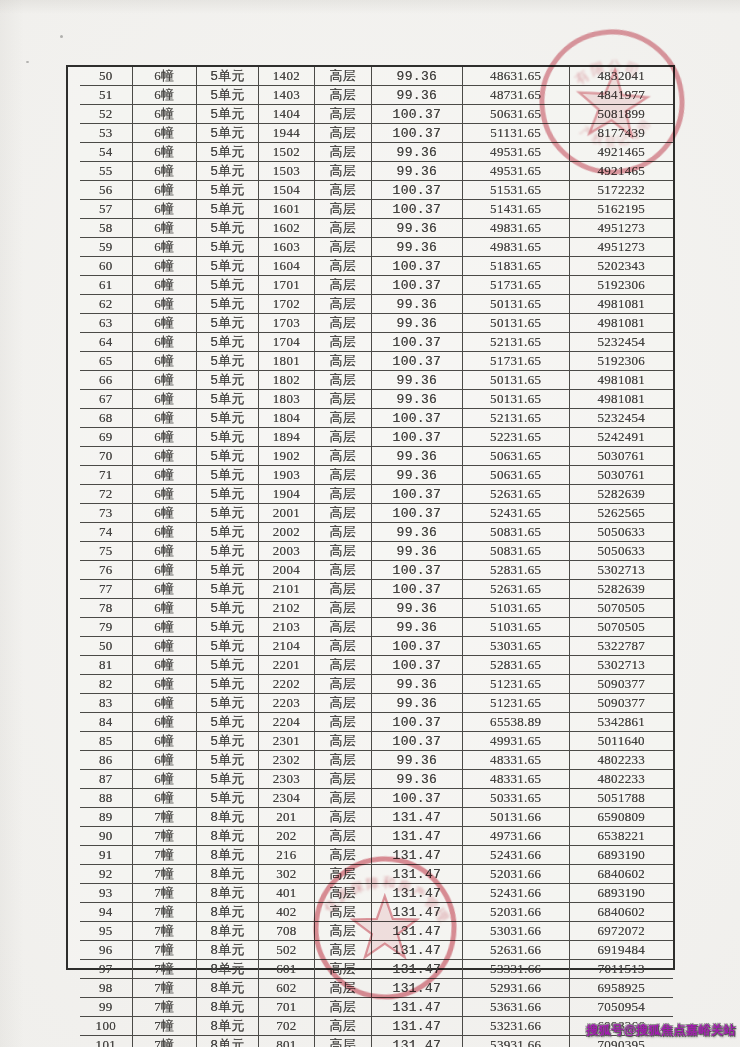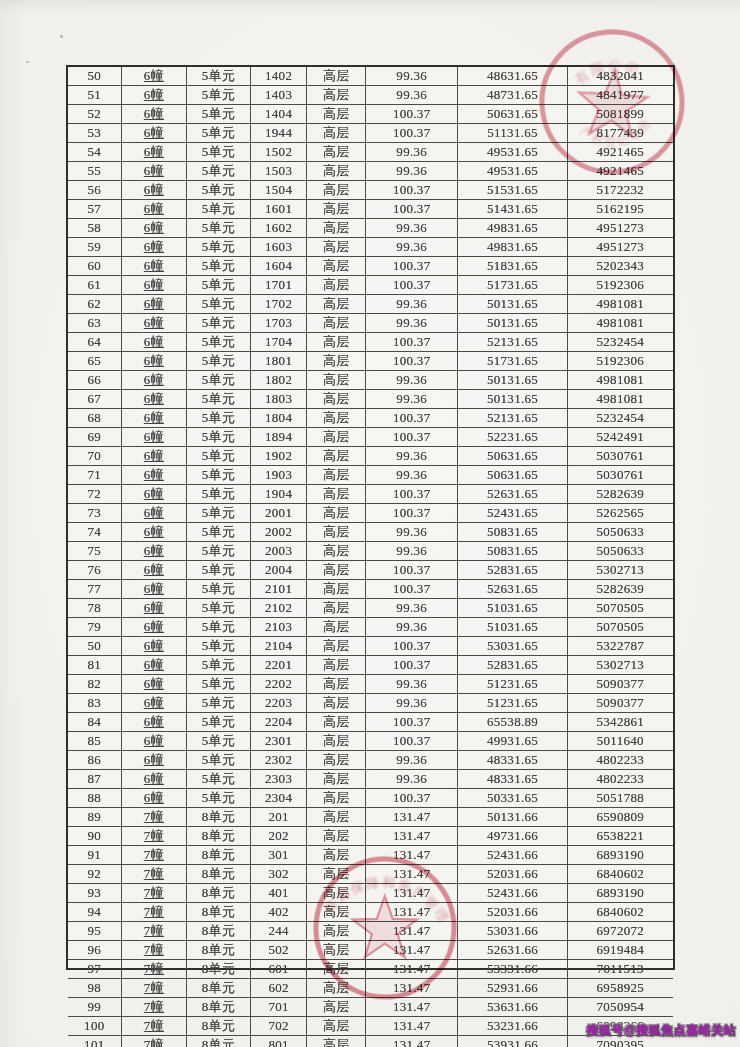--- a/index.html
+++ b/index.html
@@ -17,37 +17,38 @@
   }
   .speck{position:absolute;background:#8d8d8b;border-radius:50%;opacity:.65;}
   .speck1{left:60px;top:35px;width:3px;height:3px;}
   .speck2{left:26px;top:61px;width:3px;height:2px;}
 
   .tbl{
     position:absolute;left:66px;top:65px;width:609px;height:905px;
     border:2px solid #2e2e2c;box-sizing:border-box;
     display:flex;flex-direction:column;
     background:rgba(250,249,246,0.35);
+    padding-left:12px;
   }
   .row{flex:1;display:flex;border-bottom:1px solid #4b4a47;}
   .row:last-child{border-bottom:none;}
   .cell{
     box-sizing:border-box;border-right:1px solid #4b4a47;
     display:flex;align-items:center;justify-content:center;
     font-size:13px;color:#434240;letter-spacing:.3px;
     text-shadow:0 0 .6px rgba(72,70,66,.75);
     white-space:nowrap;overflow:hidden;
   }
   .cell:last-child{border-right:none;text-align:center;}
   .cell:nth-child(1){width:8.867%;}
-  .cell:nth-child(2){width:10.837%;text-decoration:underline;}
-  .cell:nth-child(3){width:10.509%;}
+  .cell:nth-child(2){width:10.837%;}
+  .cell:nth-child(3){width:10.509%;font-family:Liberation Mono, monospace;}
   .cell:nth-child(4){width:9.360%;}
   .cell:nth-child(5){width:9.688%;}
-  .cell:nth-child(6){width:15.271%;}
+  .cell:nth-child(6){width:15.271%;font-family:Liberation Mono, monospace;}
   .cell:nth-child(7){width:18.062%;}
   .cell:nth-child(8){width:17.406%;}
 
   .seal{position:absolute;mix-blend-mode:multiply;pointer-events:none;}
   .seal-top{left:532px;top:22px;width:160px;height:160px;}
   .seal-bottom{left:305px;top:848px;width:160px;height:160px;}
   .seal-ring{fill:none;stroke-width:5;filter:blur(.6px);}
   .seal-star{stroke-width:2.4;filter:blur(.7px);}
   .seal-text{font-family:"Liberation Serif",serif;filter:blur(1.2px);letter-spacing:2px;}
 
@@ -473,21 +474,21 @@
       <div class="cell">202</div>
       <div class="cell">高层</div>
       <div class="cell">131.47</div>
       <div class="cell">49731.66</div>
       <div class="cell">6538221</div>
     </div>
     <div class="row">
       <div class="cell">91</div>
       <div class="cell">7幢</div>
       <div class="cell">8单元</div>
-      <div class="cell">301</div>
+      <div class="cell">216</div>
       <div class="cell">高层</div>
       <div class="cell">131.47</div>
       <div class="cell">52431.66</div>
       <div class="cell">6893190</div>
     </div>
     <div class="row">
       <div class="cell">92</div>
       <div class="cell">7幢</div>
       <div class="cell">8单元</div>
       <div class="cell">302</div>
@@ -513,21 +514,21 @@
       <div class="cell">402</div>
       <div class="cell">高层</div>
       <div class="cell">131.47</div>
       <div class="cell">52031.66</div>
       <div class="cell">6840602</div>
     </div>
     <div class="row">
       <div class="cell">95</div>
       <div class="cell">7幢</div>
       <div class="cell">8单元</div>
-      <div class="cell">244</div>
+      <div class="cell">708</div>
       <div class="cell">高层</div>
       <div class="cell">131.47</div>
       <div class="cell">53031.66</div>
       <div class="cell">6972072</div>
     </div>
     <div class="row">
       <div class="cell">96</div>
       <div class="cell">7幢</div>
       <div class="cell">8单元</div>
       <div class="cell">502</div>

